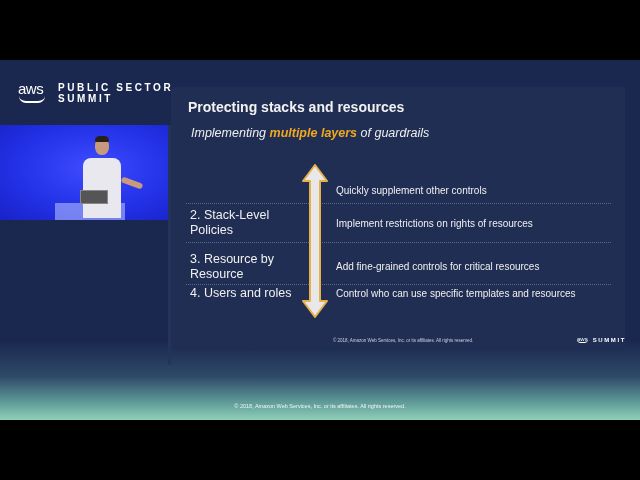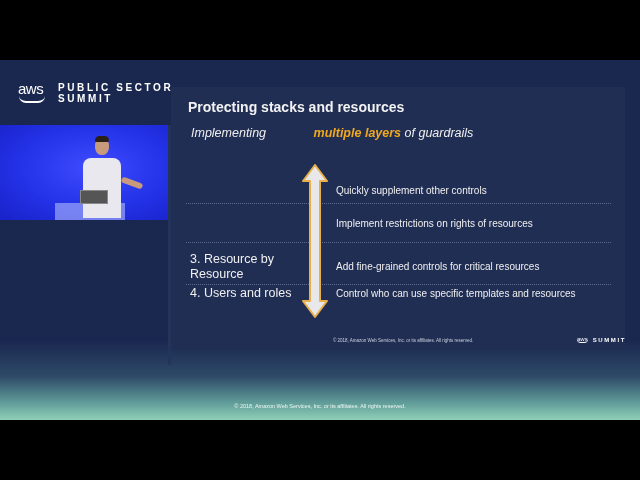--- a/index.html
+++ b/index.html
@@ -26,21 +26,21 @@
     .presenter-hair { position:absolute; left:95px; top:11px; width:14px; height:6px; background:#2a2018; border-radius:6px 6px 2px 2px; }
     .presenter-body { position:absolute; left:83px; top:33px; width:38px; height:60px; background:#e8e8ee; border-radius:8px 8px 0 0; }
     .presenter-arm { position:absolute; left:121px; top:55px; width:22px; height:6px; background:#c89a7c; border-radius:3px; transform:rotate(20deg); }
     .podium { position:absolute; left:55px; top:78px; width:70px; height:17px; background:rgba(190,200,255,0.55); }
     .laptop { position:absolute; left:80px; top:65px; width:28px; height:14px; background:#555; border:1px solid #888; }
     .video-border-r { position:absolute; left:168px; top:125px; width:3px; height:240px; background:#23345a; }
 
     .slide { position:absolute; left:171px; top:87px; width:454px; height:263px; background:#212e54; }
     .slide-title { position:absolute; left:17px; top:12px; font-size:14px; font-weight:bold; color:#f2f2f2; }
     .slide-subtitle { position:absolute; left:20px; top:39px; font-size:12.5px; font-style:italic; color:#eeeeee; }
-    .slide-subtitle .hl { color:#f0a81e; font-weight:bold;margin-left:44px; }
+    .slide-subtitle .hl { color:#f0a81e; font-weight:bold; }
 
     .row { position:absolute; left:15px; width:425px; border-bottom:1px dotted #5a6a8e; }
     .row-label { position:absolute; left:4px; color:#f0f0f0; font-size:12.5px; line-height:15px; }
     .row-desc { position:absolute; left:150px; color:#f0f0f0; font-size:10px; line-height:14px; white-space:nowrap; }
 
     .arrow { position:absolute; left:301px; top:164px; width:28px; height:154px; }
 
     .slide-footer { position:absolute; left:162px; top:251px; font-size:4.5px; color:#c9cfdc; }
     .slide-logo { position:absolute; left:406px; top:249px; display:flex; align-items:center; gap:5px; }
     .slide-logo .mini-aws { font-size:6px; color:#fff; border-bottom:1px solid #fff; border-radius:0 0 4px 4px; line-height:6px; }
@@ -77,20 +77,21 @@
 <div class="video-border-r"></div>
 
 <div class="slide">
   <div class="slide-title">Protecting stacks and resources</div>
   <div class="slide-subtitle"><span>Implementing </span><span class="hl">multiple layers</span><span> of guardrails</span></div>
 
   <div class="row" style="top:90px;height:27px;">
     <div class="row-desc" style="top:7px;">Quickly supplement other controls</div>
   </div>
   <div class="row" style="top:117px;height:39px;">
+    <div class="row-label" style="top:4px;width:100px;">2. Stack-Level Policies</div>
     <div class="row-desc" style="top:13px;">Implement restrictions on rights of resources</div>
   </div>
   <div class="row" style="top:160px;height:38px;">
     <div class="row-label" style="top:5px;width:100px;">3. Resource by Resource</div>
     <div class="row-desc" style="top:13px;">Add fine-grained controls for critical resources</div>
   </div>
   <div class="row" style="top:191px;height:30px;border-bottom:none;">
     <div class="row-label" style="top:8px;">4. Users and roles</div>
     <div class="row-desc" style="top:9px;">Control who can use specific templates and resources</div>
   </div>

